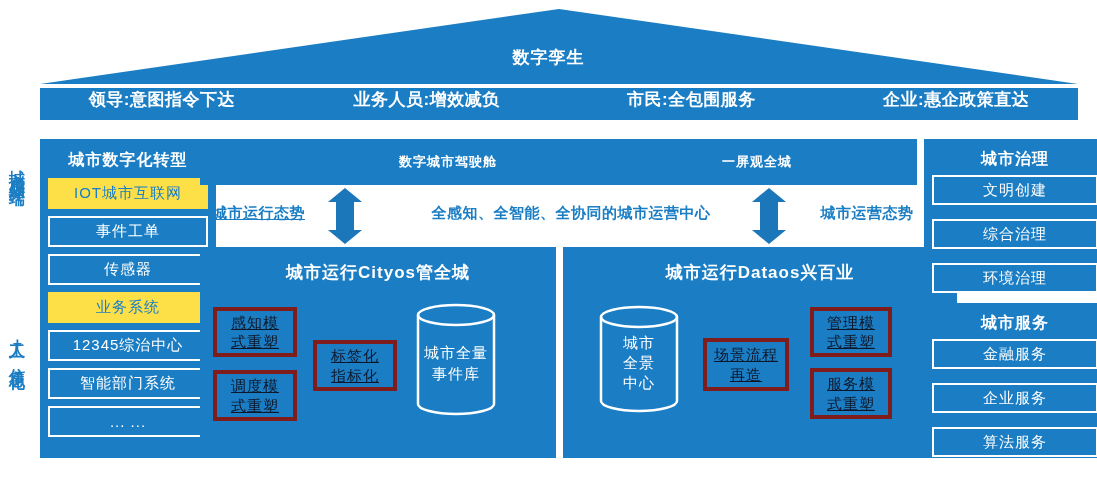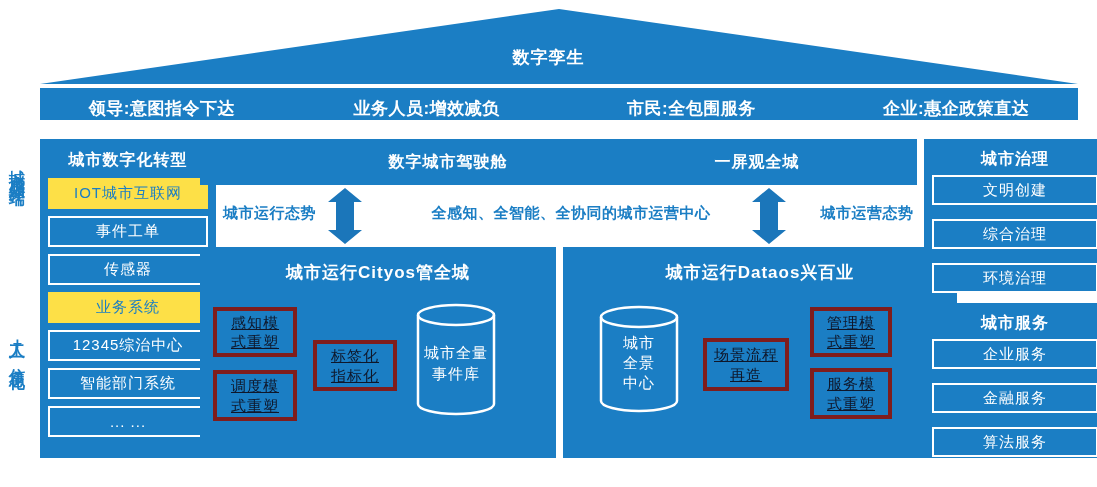--- a/index.html
+++ b/index.html
@@ -7,21 +7,21 @@
   .canvas{position:relative;width:1097px;height:487px;background:#ffffff;overflow:hidden;}
   .blue{background:#1b7ec4;}
 
   
   .roof-svg{position:absolute;left:0;top:0;}
   .roof-title{position:absolute;left:0;top:46px;width:1097px;text-align:center;
     color:#ffffff;font-size:17px;font-weight:bold;letter-spacing:1px;}
 
   
   .stake-bar{position:absolute;left:40px;top:88px;width:1038px;height:32px;
-    display:flex;align-items:flex-end;gap:21px;}
+    display:flex;align-items:flex-start;gap:21px;}
   .stake-cell{flex:1;text-align:center;color:#ffffff;font-size:17px;font-weight:bold;letter-spacing:.5px;}
 
   
   .vlabel{position:absolute;left:6px;writing-mode:vertical-rl;text-orientation:upright;
     color:#1b7ec4;font-size:16px;font-weight:bold;}
   .vlabel.top{top:157px;letter-spacing:4px;}
   .vlabel.bottom{top:329px;letter-spacing:3px;}
 
   
   .panel{position:absolute;background:#1b7ec4;}
@@ -31,28 +31,28 @@
     font-size:15px;letter-spacing:1px;}
   .item.outline{border:2px solid #ffffff;color:#ffffff;height:27px;}
   .item.white{background:#fde047;color:#1b7ec4;}
 
   
   .left-panel{left:40px;top:139px;width:176px;height:319px;}
 
   
   .center-header{left:200px;top:139px;width:717px;height:46px;}
   .center-header .htxt{position:absolute;top:0;height:32px;line-height:46px;transform:translateX(-50%);
-    color:#ffffff;font-size:16px;font-weight:bold;letter-spacing:1px;white-space:nowrap;}
+    color:#ffffff;font-size:13px;font-weight:bold;letter-spacing:1px;white-space:nowrap;}
   .htxt.cockpit{left:34.6%;}
   .htxt.onescreen{left:77.7%;}
 
   
   .band-label{position:absolute;color:#1b7ec4;font-size:15px;font-weight:bold;top:204px;
     white-space:nowrap;letter-spacing:.5px;}
-  .band-label.l{left:223px;}
+  .band-label.l{left:212px;text-decoration:underline;}
   .band-label.c{left:571px;transform:translateX(-50%);}
   .band-label.r{left:867px;transform:translateX(-50%);}
   .updown{position:absolute;top:188px;width:34px;height:56px;}
   .updown.a1{left:328px;}
   .updown.a2{left:752px;}
 
   
   .big-box{position:absolute;top:247px;height:211px;background:#1b7ec4;}
   .big-box.cityos{left:200px;width:356px;}
   .big-box.dataos{left:563px;width:394px;}
@@ -160,18 +160,18 @@
 
   <div class="panel right-panel governance">
     <div class="panel-title">城市治理</div>
     <div class="item outline">文明创建</div>
     <div class="item outline">综合治理</div>
     <div class="item outline">环境治理</div>
   </div>
 
   <div class="panel right-panel services">
     <div class="panel-title">城市服务</div>
+    <div class="item outline">金融服务</div>
     <div class="item outline">企业服务</div>
-    <div class="item outline">金融服务</div>
     <div class="item outline">算法服务</div>
   </div>
 
 </div>
 
 </body></html>

